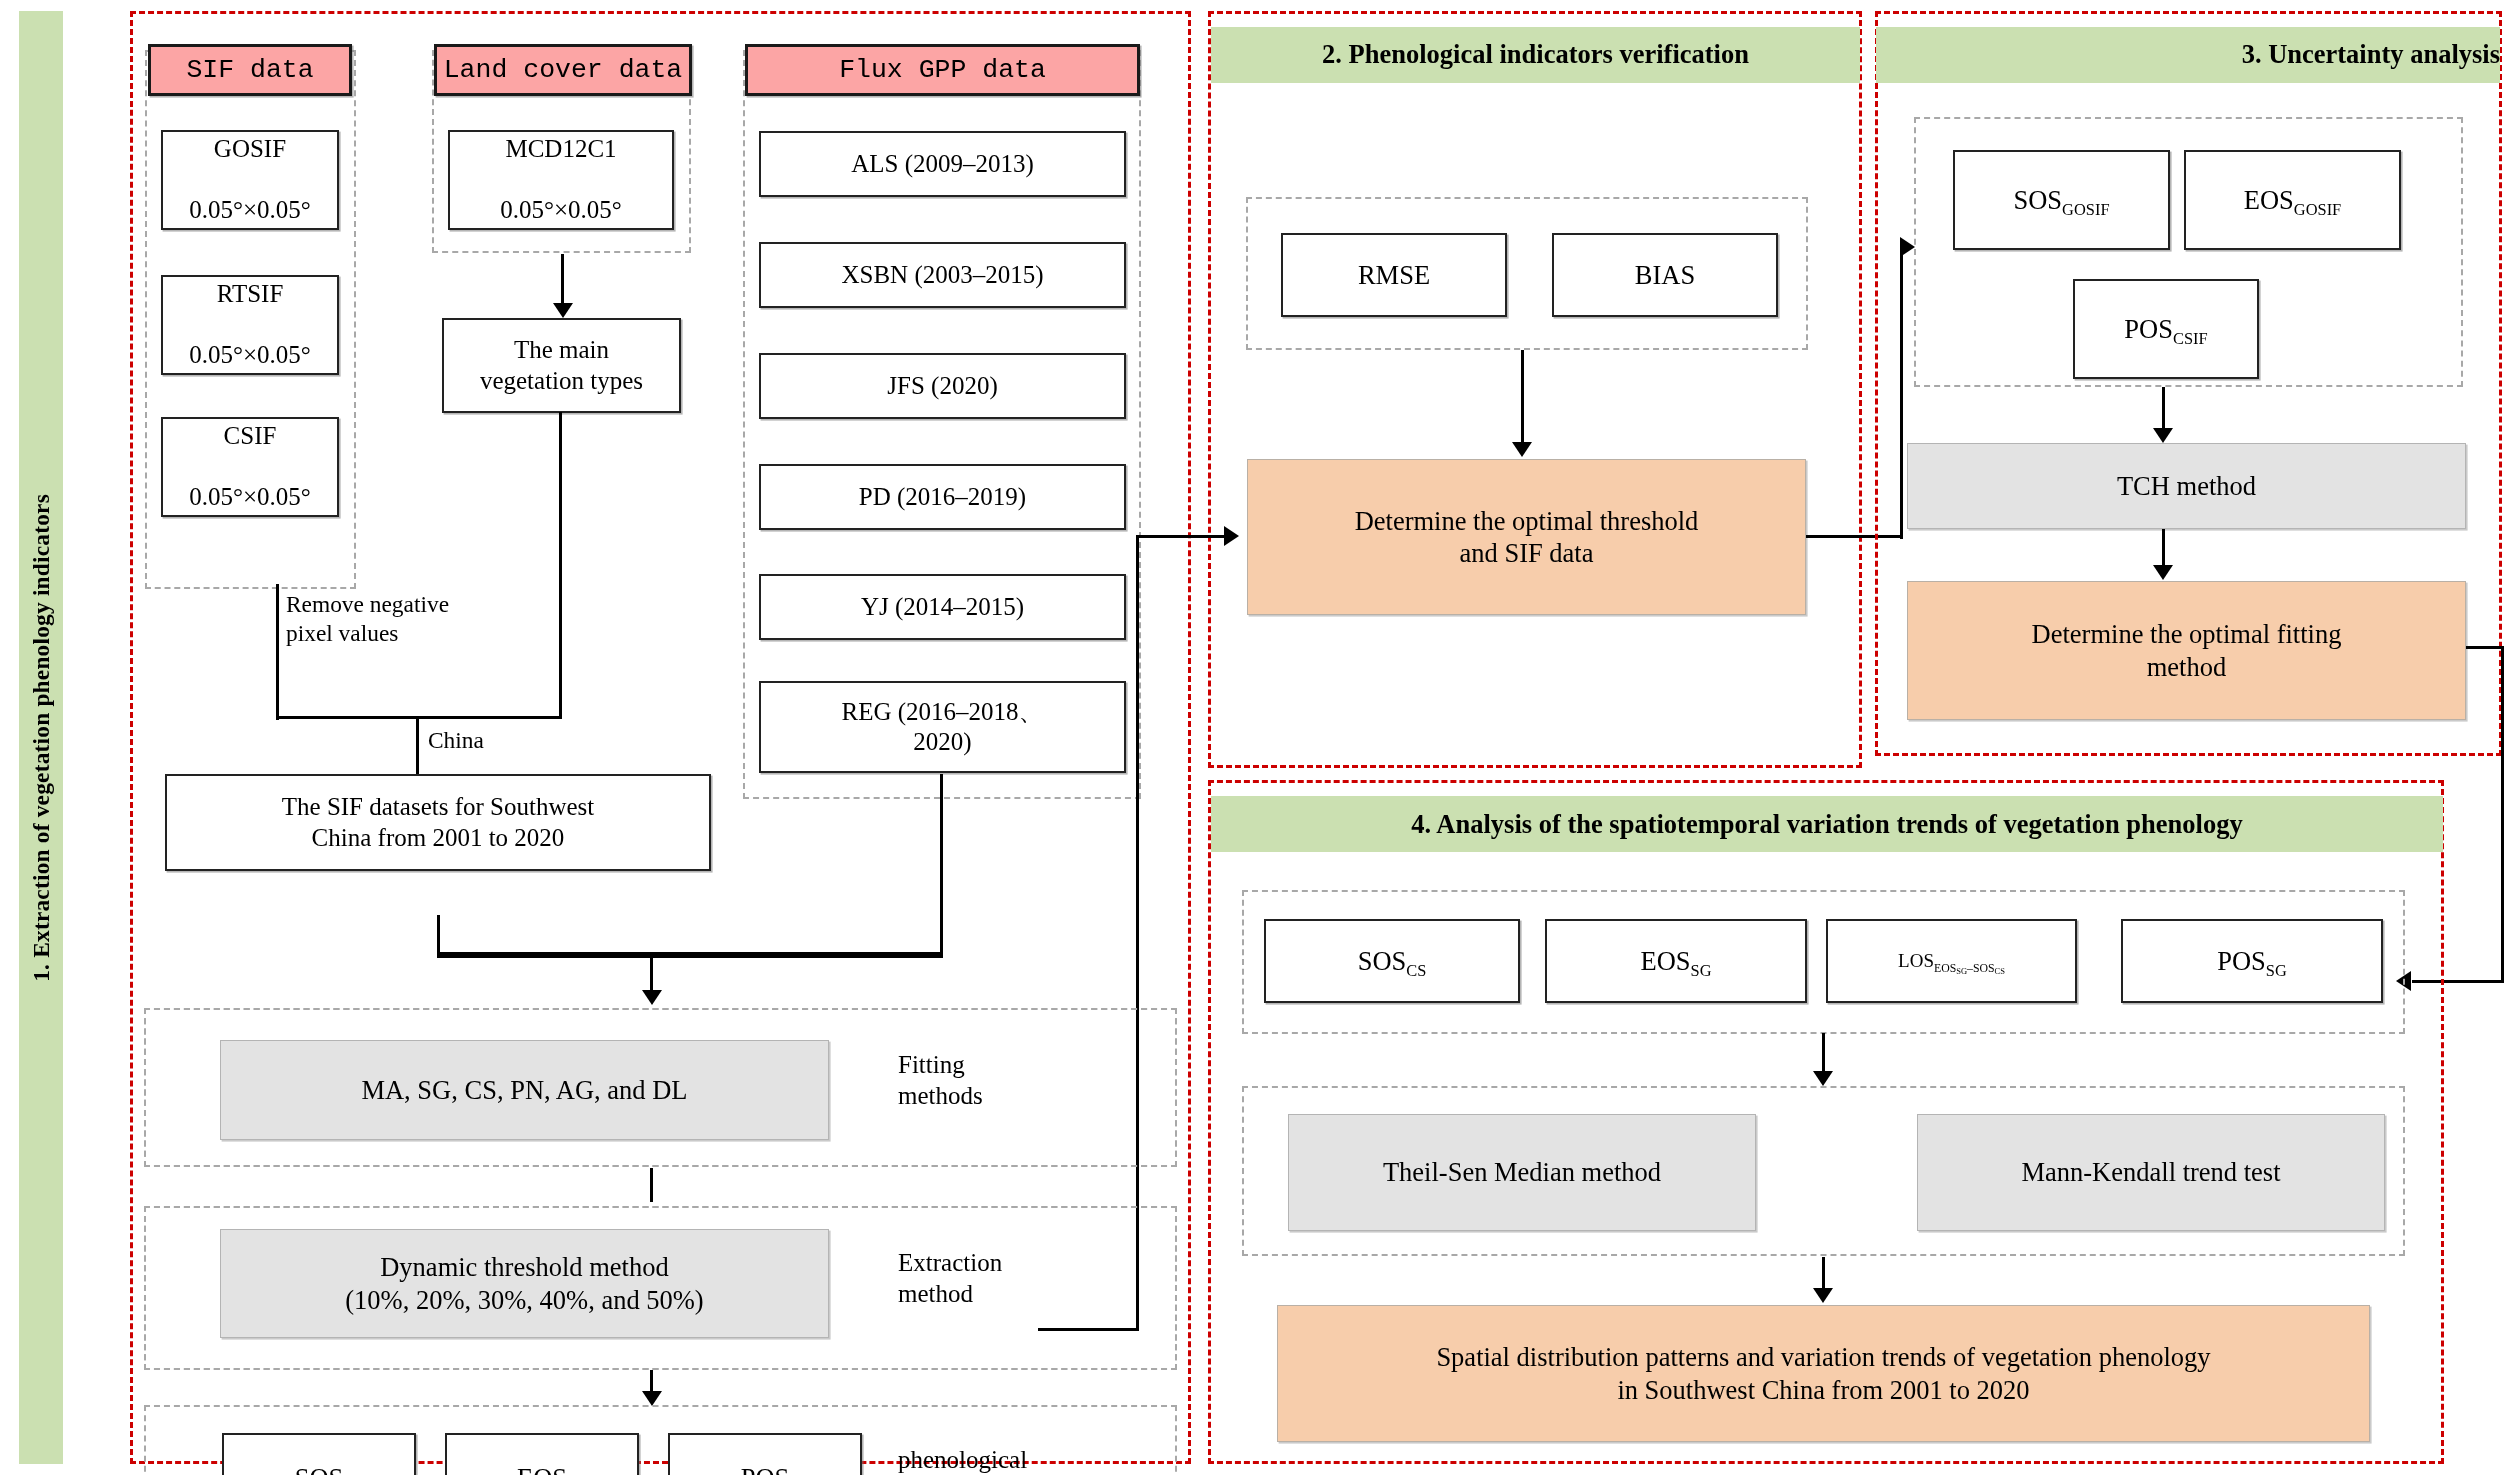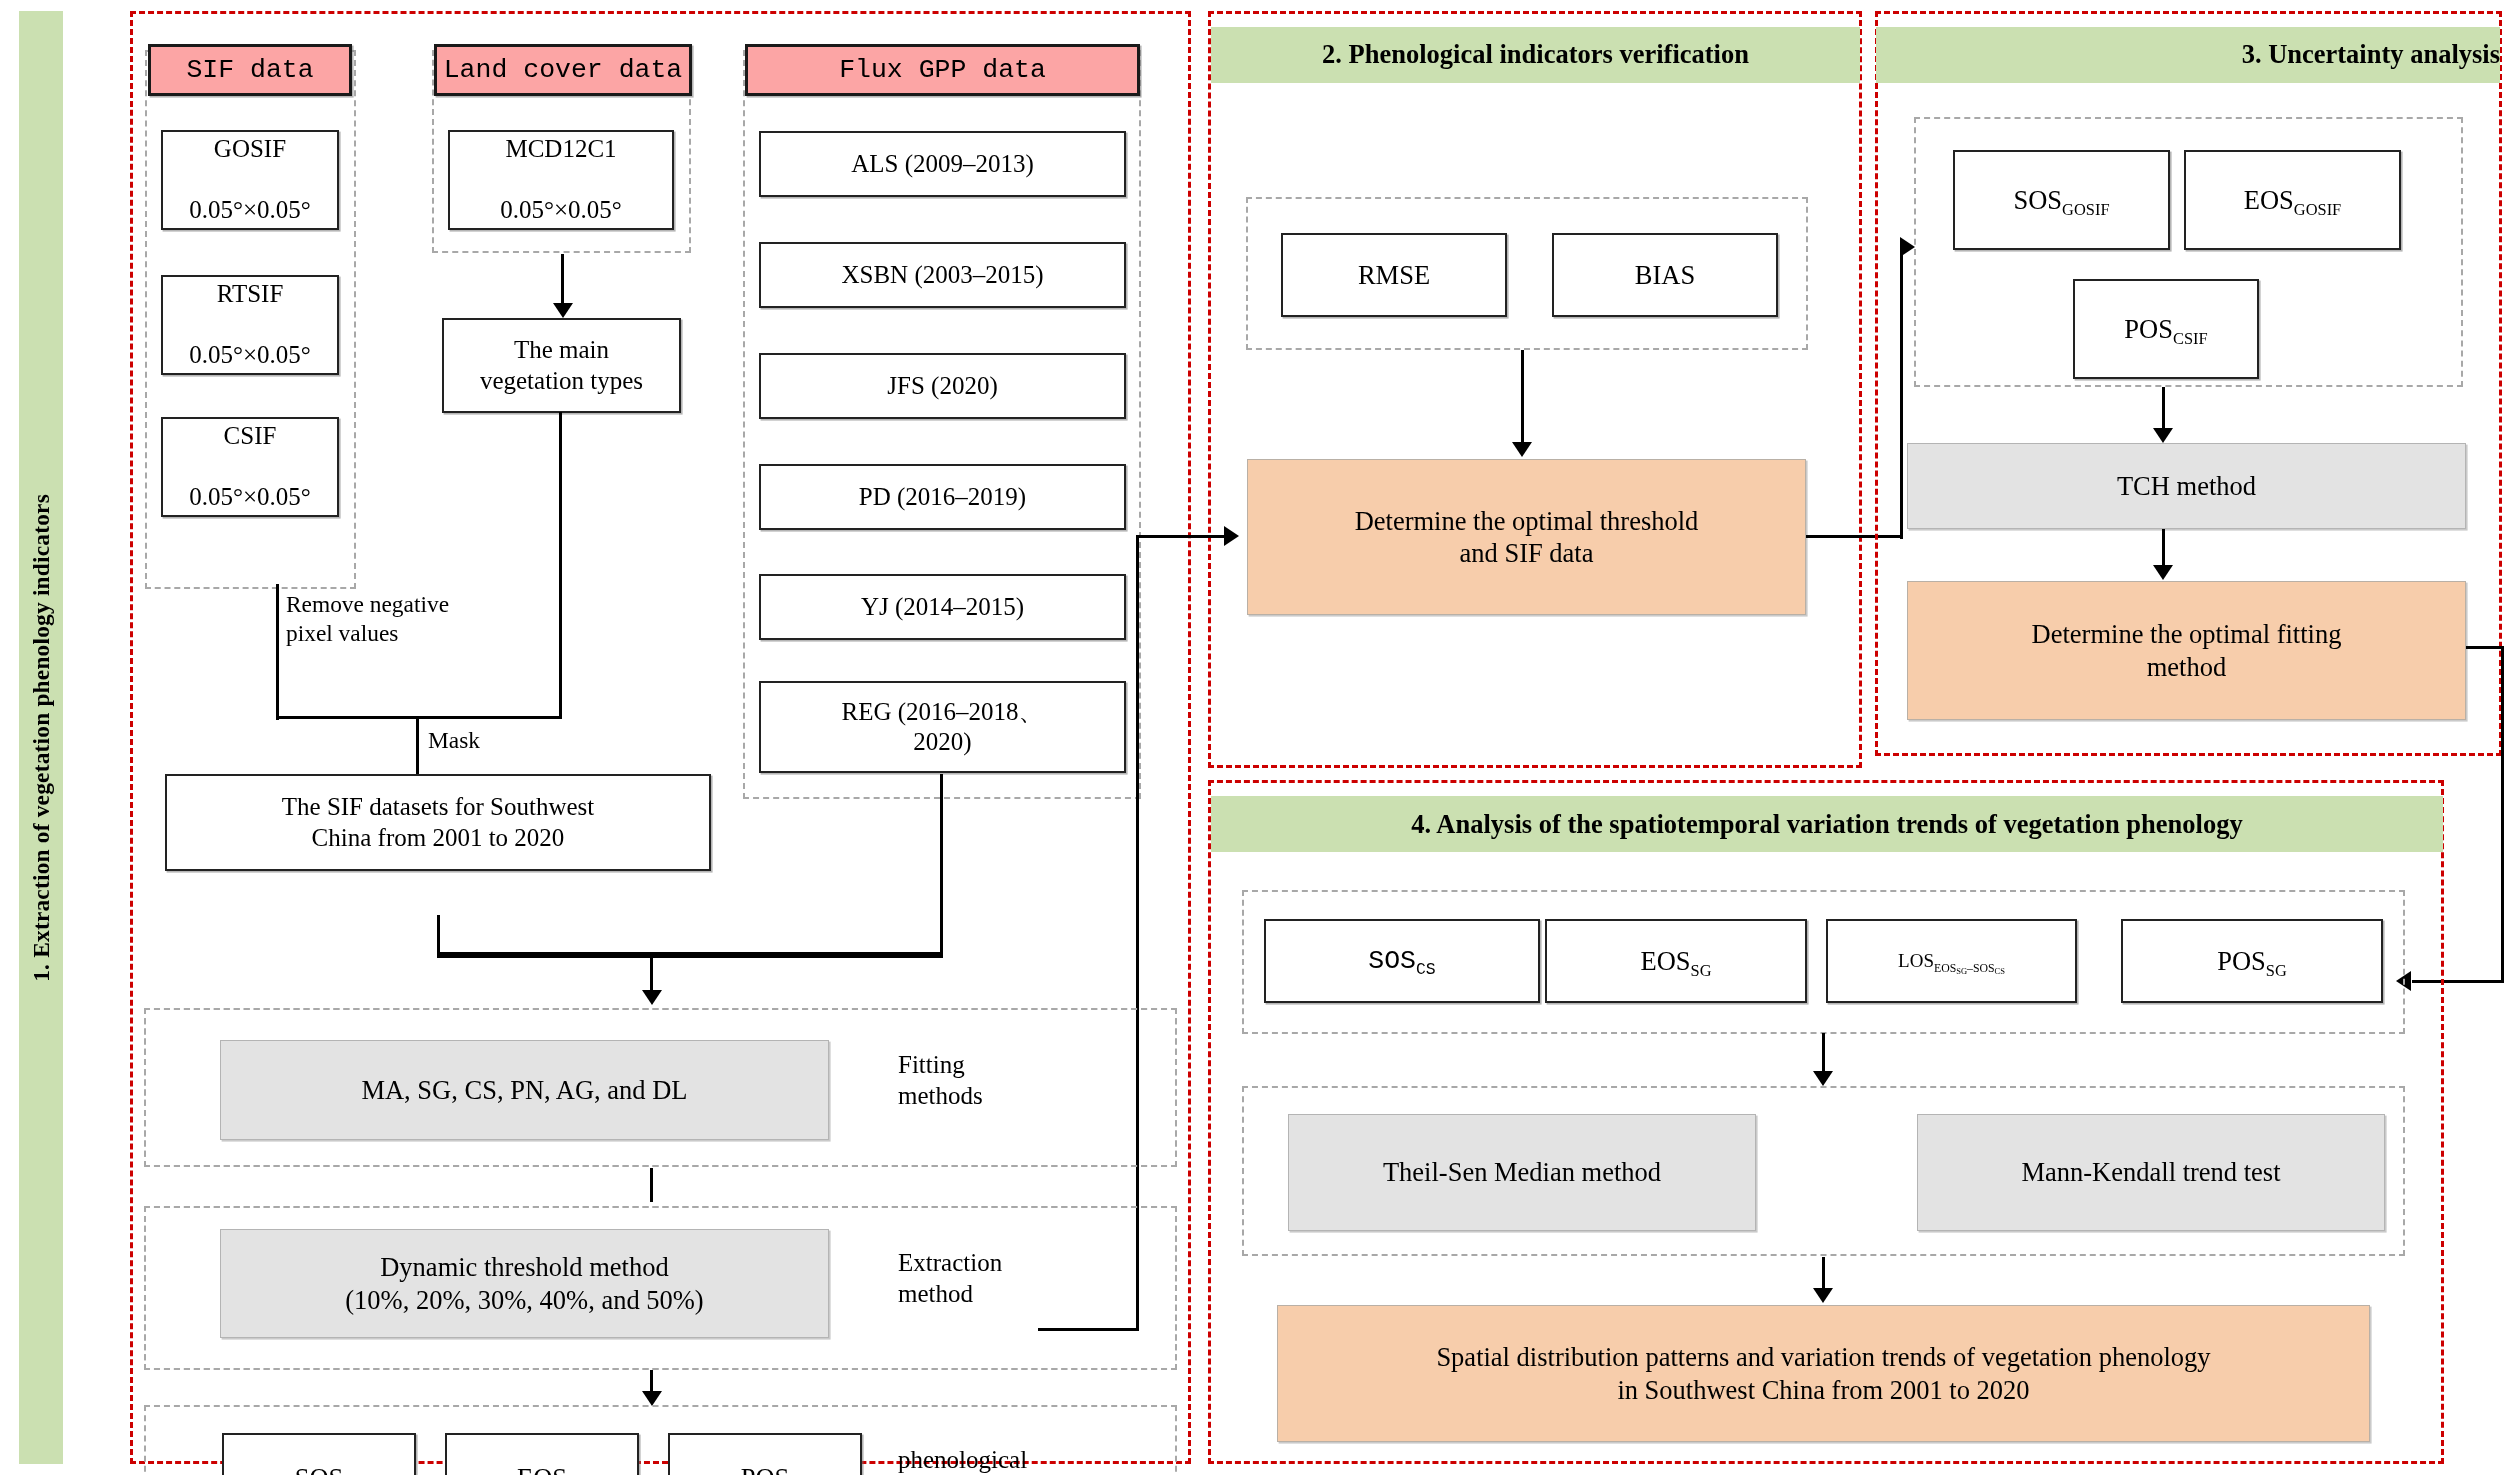--- a/index.html
+++ b/index.html
@@ -158,21 +158,21 @@
   </div>
 
   <div class="vline" style="left:276px;top:584px;height:136px;"></div>
   <div class="hline" style="left:276px;top:716px;width:286px;"></div>
   <div class="vline" style="left:559px;top:412px;height:307px;"></div>
 
   <div class="label" style="left:286px;top:590px;width:234px;font-size:23.4px;">Remove negative<br>pixel values</div>
 
   <div class="vline" style="left:416px;top:716px;height:86px;"></div>
   <div class="arrowdown" style="left:407px;top:796px;"></div>
-  <div class="label" style="left:428px;top:726px;font-size:23.4px;">Mask</div>
+  <div class="label" style="left:428px;top:726px;font-size:23.4px;">China</div>
 
   <div class="abs node" style="left:165px;top:774px;width:546px;height:97px;font-size:25px;">
     <span>The SIF datasets for Southwest<br>China from 2001 to 2020</span>
   </div>
 
   <div class="vline" style="left:437px;top:915px;height:41px;"></div>
   <div class="vline" style="left:940px;top:774px;height:181px;"></div>
   <div class="bus" style="left:437px;top:952px;width:506px;"></div>
   <div class="vline" style="left:650px;top:955px;height:41px;"></div>
   <div class="arrowdown" style="left:642px;top:990px;"></div>
@@ -262,21 +262,21 @@
   <div class="arrowleft" style="left:2396px;top:971px;"></div>
 
   <div class="abs reddash" style="left:1208px;top:780px;width:1236px;height:684px;"></div>
 
   <div class="abs greenbar" style="left:1211px;top:796px;width:1232px;height:56px;font-size:26.5px;">
     <span>4. Analysis of the spatiotemporal variation trends of vegetation phenology</span>
   </div>
 
   <div class="abs greydash" style="left:1242px;top:890px;width:1163px;height:144px;"></div>
 
-  <div class="abs node" style="left:1264px;top:919px;width:276px;height:84px;font-size:26.5px;font-family:Liberation Mono, monospace;">
+  <div class="abs node" style="left:1264px;top:919px;width:256px;height:84px;font-size:26.5px;">
     <span>SOS<sub>CS</sub></span>
   </div>
   <div class="abs node" style="left:1545px;top:919px;width:262px;height:84px;font-size:26.5px;">
     <span>EOS<sub>SG</sub></span>
   </div>
   <div class="abs node" style="left:1826px;top:919px;width:251px;height:84px;font-size:19px;">
     <span>LOS<sub>EOS<sub>SG</sub>–SOS<sub>CS</sub></sub></span>
   </div>
   <div class="abs node" style="left:2121px;top:919px;width:262px;height:84px;font-size:26.5px;">
     <span>POS<sub>SG</sub></span>

